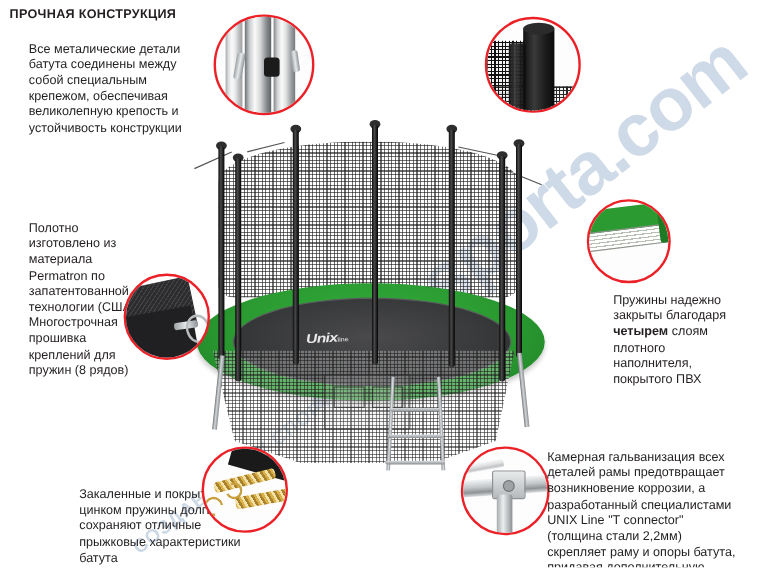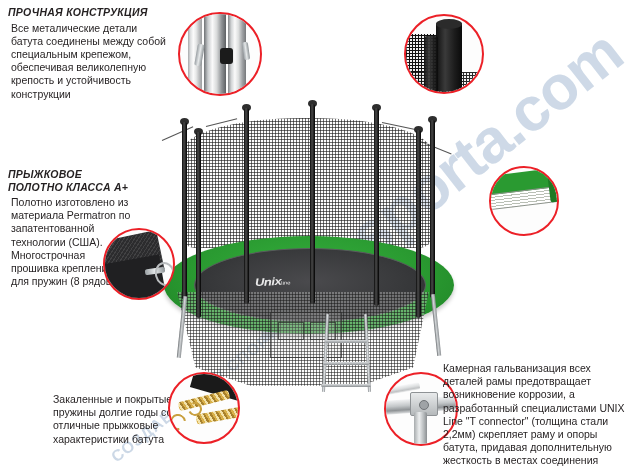--- a/index.html
+++ b/index.html
@@ -54,24 +54,23 @@
     position: absolute;
   }
   .block h3 {
     margin: 0 0 1px 0;
     font-size: 10.5px;
     font-weight: bold;
     color: #231f20;
     letter-spacing: .25px;
     line-height: 12.5px;
     text-transform: uppercase;
-    font-style: italic;
   }
   .block p {
-    margin: 3px;
+    margin: 16px;
     font-size: 10.5px;
     line-height: 13.2px;
     color: #231f20;
   }
   .block p b { font-weight: bold; }
 
   
   .callout {
     position: absolute;
     border-radius: 50%;
@@ -361,21 +360,20 @@
       <div class="netpatch" style="left:0px; top:18px; width:34px; height:56px;"></div>
       <div class="netpatch" style="left:0px; top:56px; width:80px; height:28px; opacity:.9;"></div>
       <div class="netpole" style="left:30px; top:6px; width:26px; height:74px;"></div>
       <div class="netpole-cap" style="left:30px; top:3px; width:26px; height:10px;"></div>
       <div class="netpole" style="left:18px; top:20px; width:14px; height:60px; opacity:.95;"></div>
     </div>
   </div>
 
 
   <div class="block" style="left:8px; top:168px; width:128px;">
-    <h3>ПРЫЖКОВОЕ ПОЛОТНО КЛАССА А+</h3>
     <p>Полотно изготовлено из материала Permatron по запатентованной технологии (США). Многострочная прошивка креплений для пружин (8 рядов)</p>
   </div>
 
   <div class="callout" style="left:103px; top:228px; width:72px; height:72px;">
     <div class="cinner">
       <div class="matblk" style="left:-6px; top:6px; width:62px; height:40px; transform:rotate(-12deg);"></div>
       <div class="matblk" style="left:-8px; top:30px; width:66px; height:42px; transform:rotate(-10deg); background:#202022;"></div>
       <div class="clip" style="left:40px; top:38px; width:20px; height:6px; transform:rotate(-8deg);"></div>
       <div class="matring" style="left:50px; top:32px; width:16px; height:20px; transform:rotate(-14deg);"></div>
     </div>
@@ -383,20 +381,21 @@
 
   <div class="callout" style="left:489px; top:166px; width:70px; height:70px;">
     <div class="cinner">
       <div class="padtop" style="left:-12px; top:4px; width:86px; height:22px; transform:rotate(-7deg);"></div>
       <div class="padlayer" style="left:-10px; top:22px; width:84px; height:14px; transform:rotate(-7deg);"></div>
       <div class="padedge" style="left:58px; top:6px; width:9px; height:28px; transform:rotate(-7deg); border-radius:2px;"></div>
     </div>
   </div>
 
   <div class="block" style="left:495px; top:228px; width:136px;">
+    <p><span>Пружины надежно закрыты благодаря </span><b>четырем</b><span> слоям плотного наполнителя, покрытого ПВХ</span></p>
   </div>
 
   <div class="block" style="left:50px; top:390px; width:178px;">
     <p>Закаленные и покрытые цинком пружины долгие годы сохраняют отличные прыжковые характеристики батута</p>
   </div>
 
   <div class="callout" style="left:168px; top:372px; width:72px; height:72px;">
     <div class="cinner">
       <div class="blackpad" style="left:22px; top:-2px; width:62px; height:24px; transform:rotate(16deg); border-radius:0 0 14px 0;"></div>
       <div class="spring" style="left:8px; top:22px; width:52px; height:9px; transform:rotate(-14deg);"></div>

